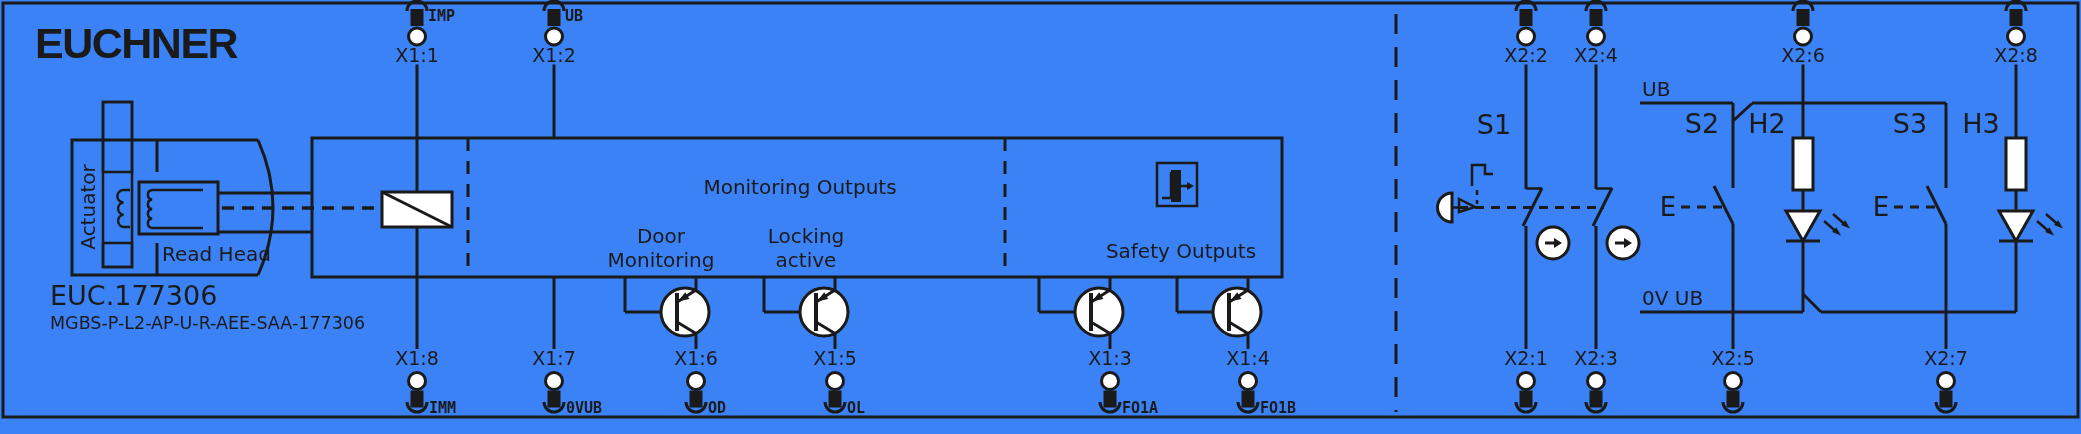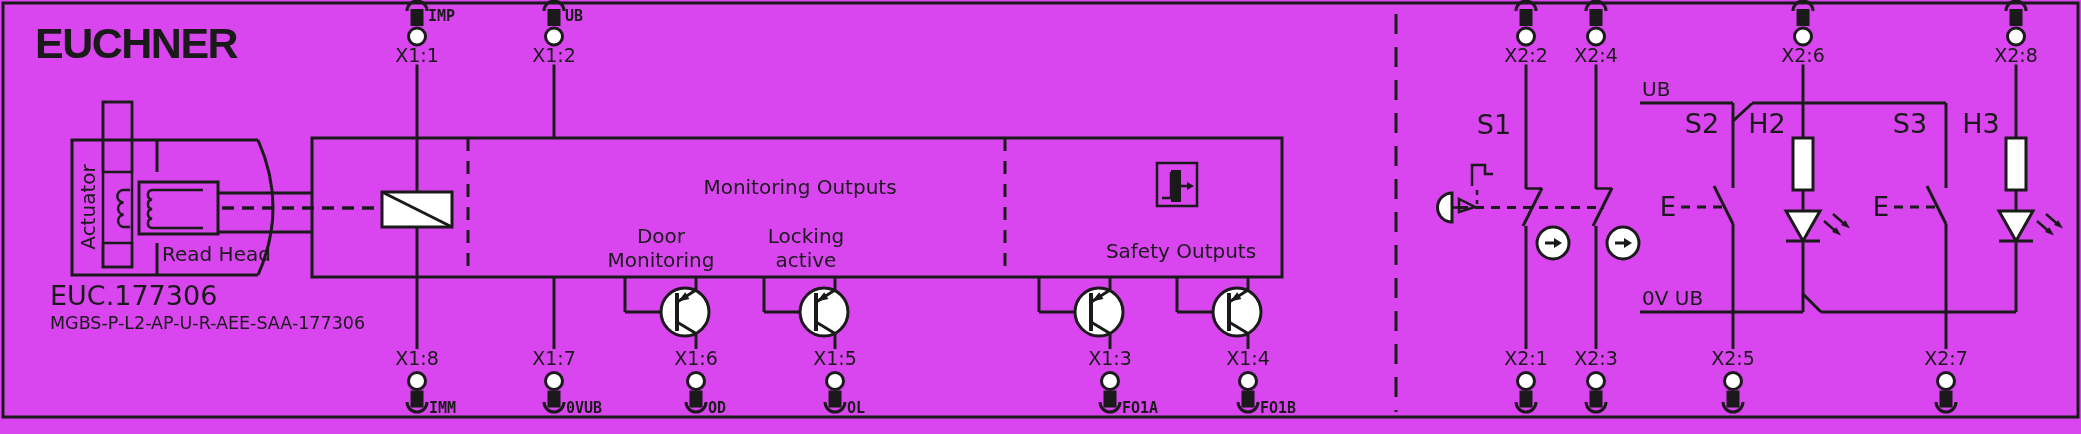--- a/index.html
+++ b/index.html
@@ -1,16 +1,16 @@
 <!DOCTYPE html>
 <html><head>
 <meta charset="utf-8">
 <style>
   html,body{margin:0;padding:0;background:#fff;}
-  .stage{position:relative;width:2081px;height:434px;background:#d946ef;overflow:hidden;}
+  .stage{position:relative;width:2081px;height:434px;background:#3b82f6;overflow:hidden;}
   svg{display:block;}
   .w{stroke:#1a1a1a;stroke-width:3;fill:none;}
   .w25{stroke:#1a1a1a;stroke-width:2.5;fill:none;}
   .w4{stroke:#1a1a1a;stroke-width:4;fill:none;}
   .fillink{fill:#1a1a1a;stroke:none;}
   .wfill{stroke:#1a1a1a;stroke-width:3;fill:#fff;}
   .dash-coupling{stroke-dasharray:12 8;}
   .dash-divider{stroke-dasharray:13 10;}
   .dash-sep{stroke-dasharray:20 13;}
   .dash-act{stroke-dasharray:9 7;}

